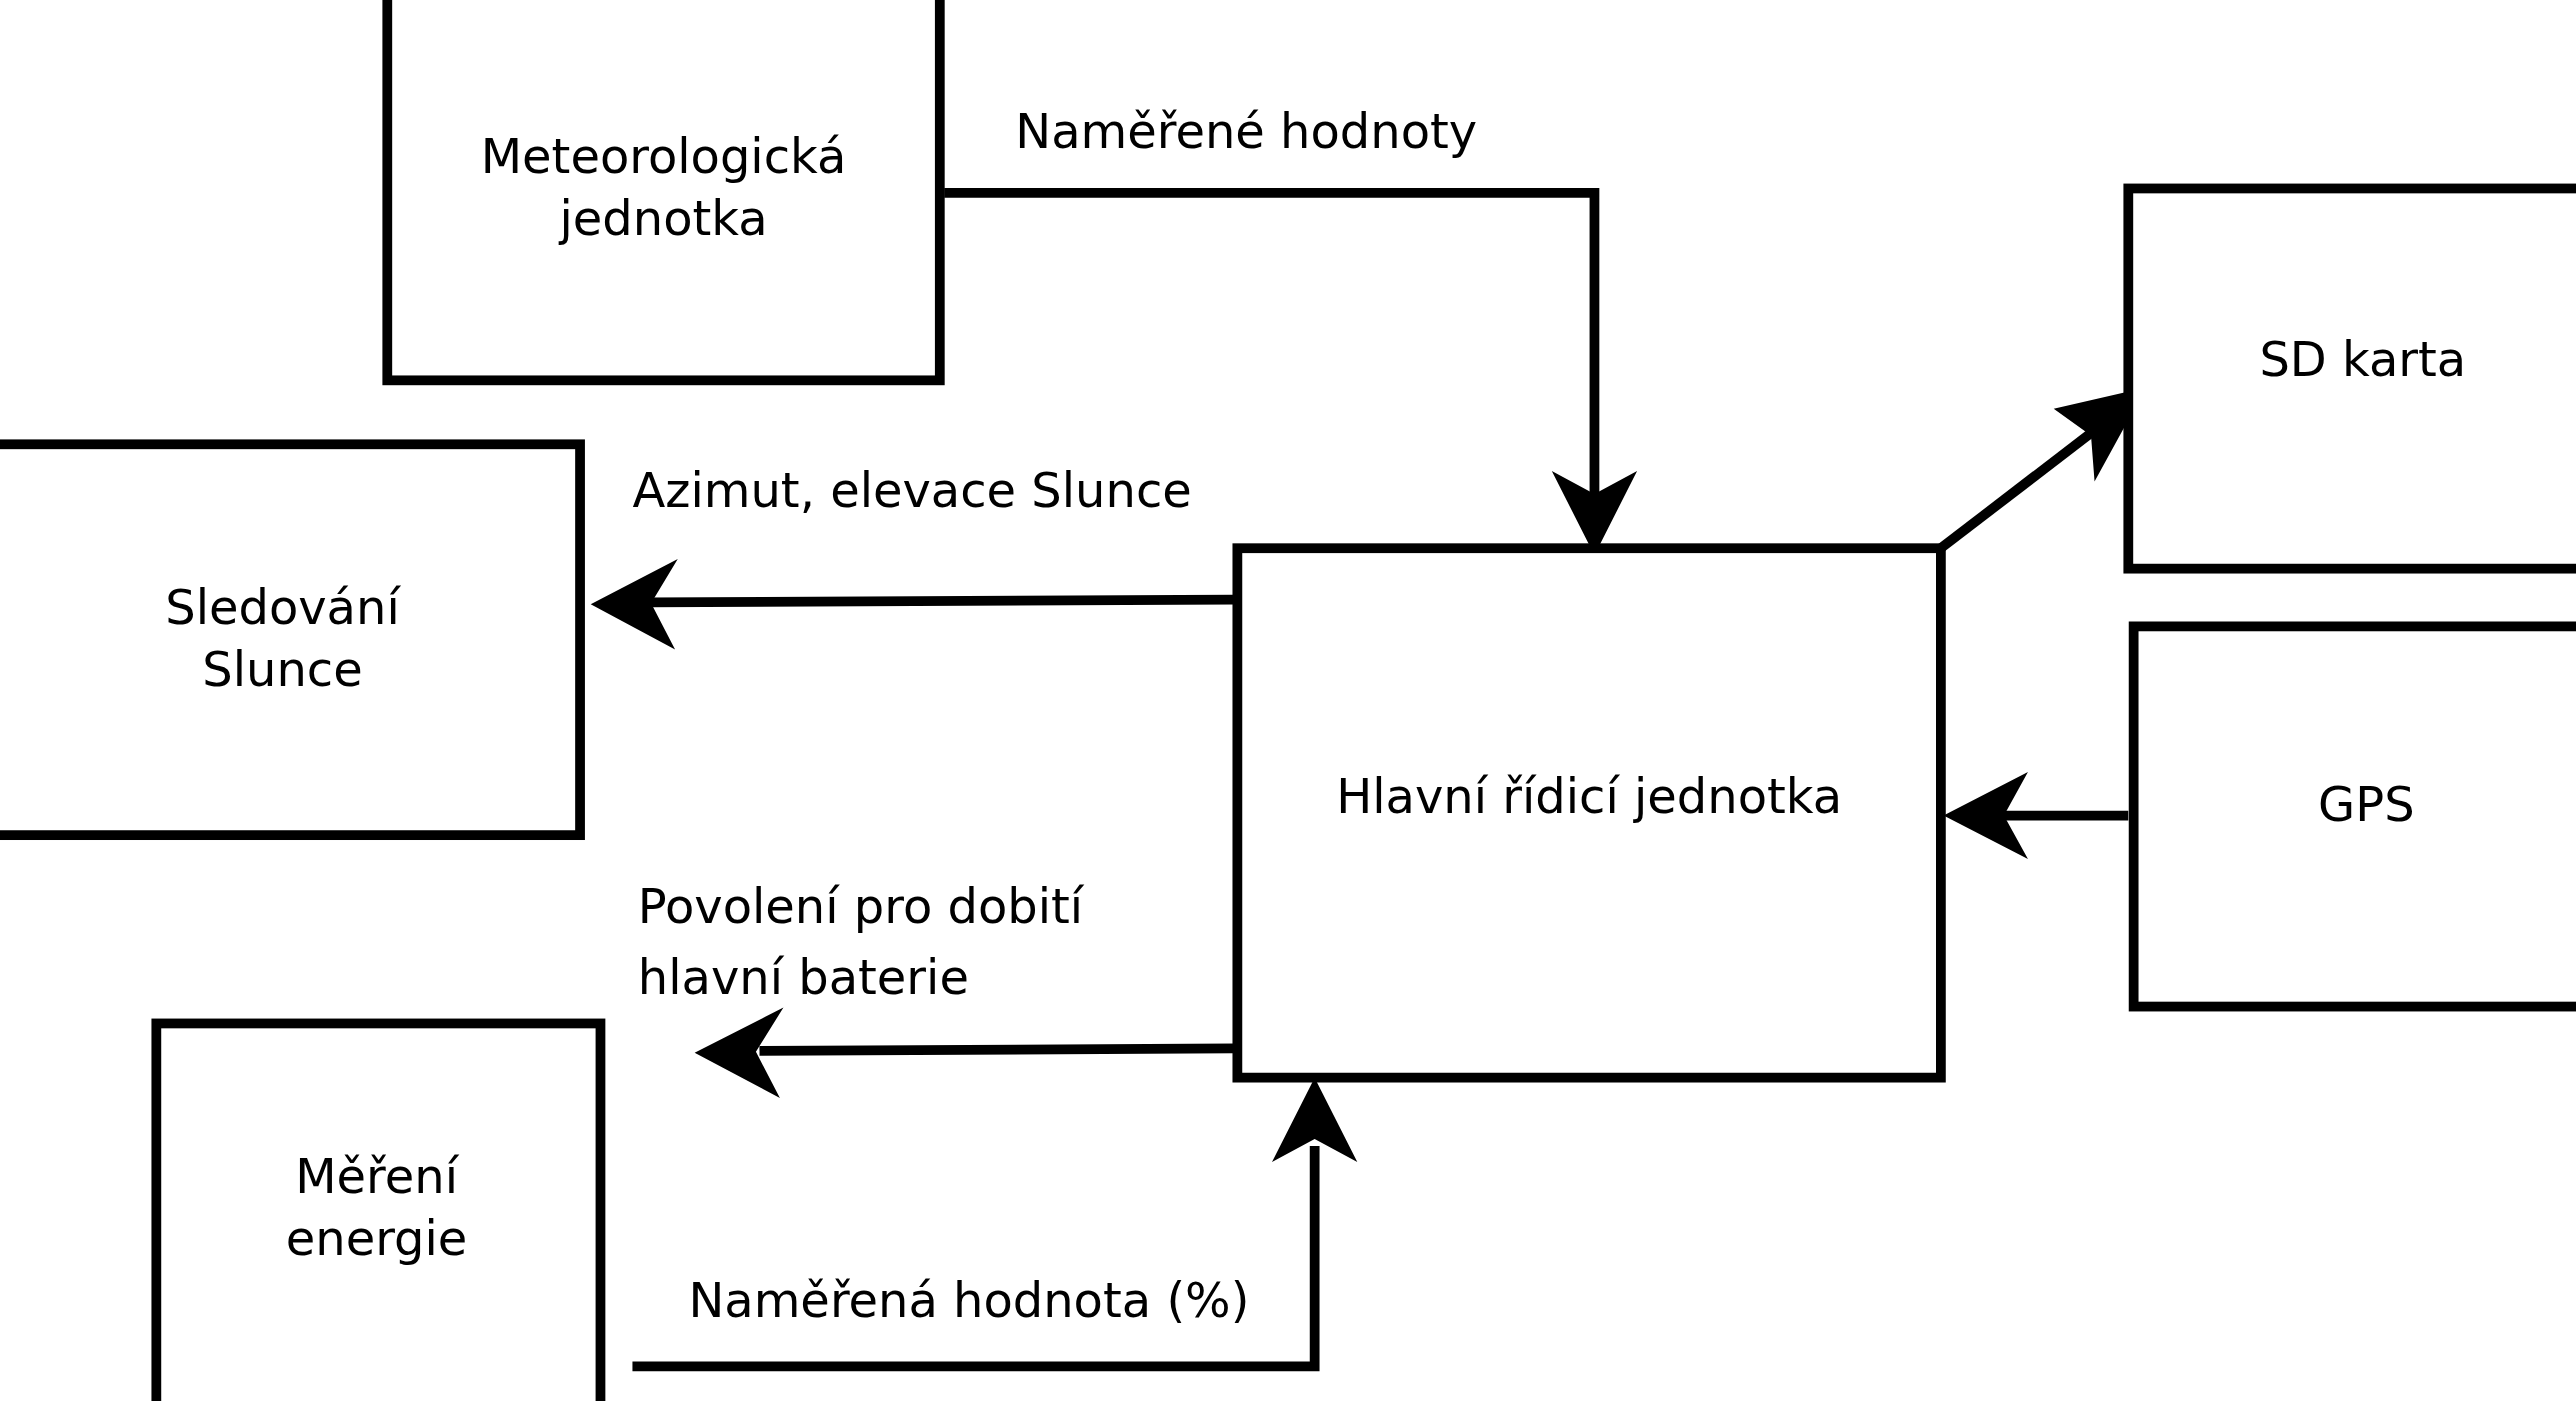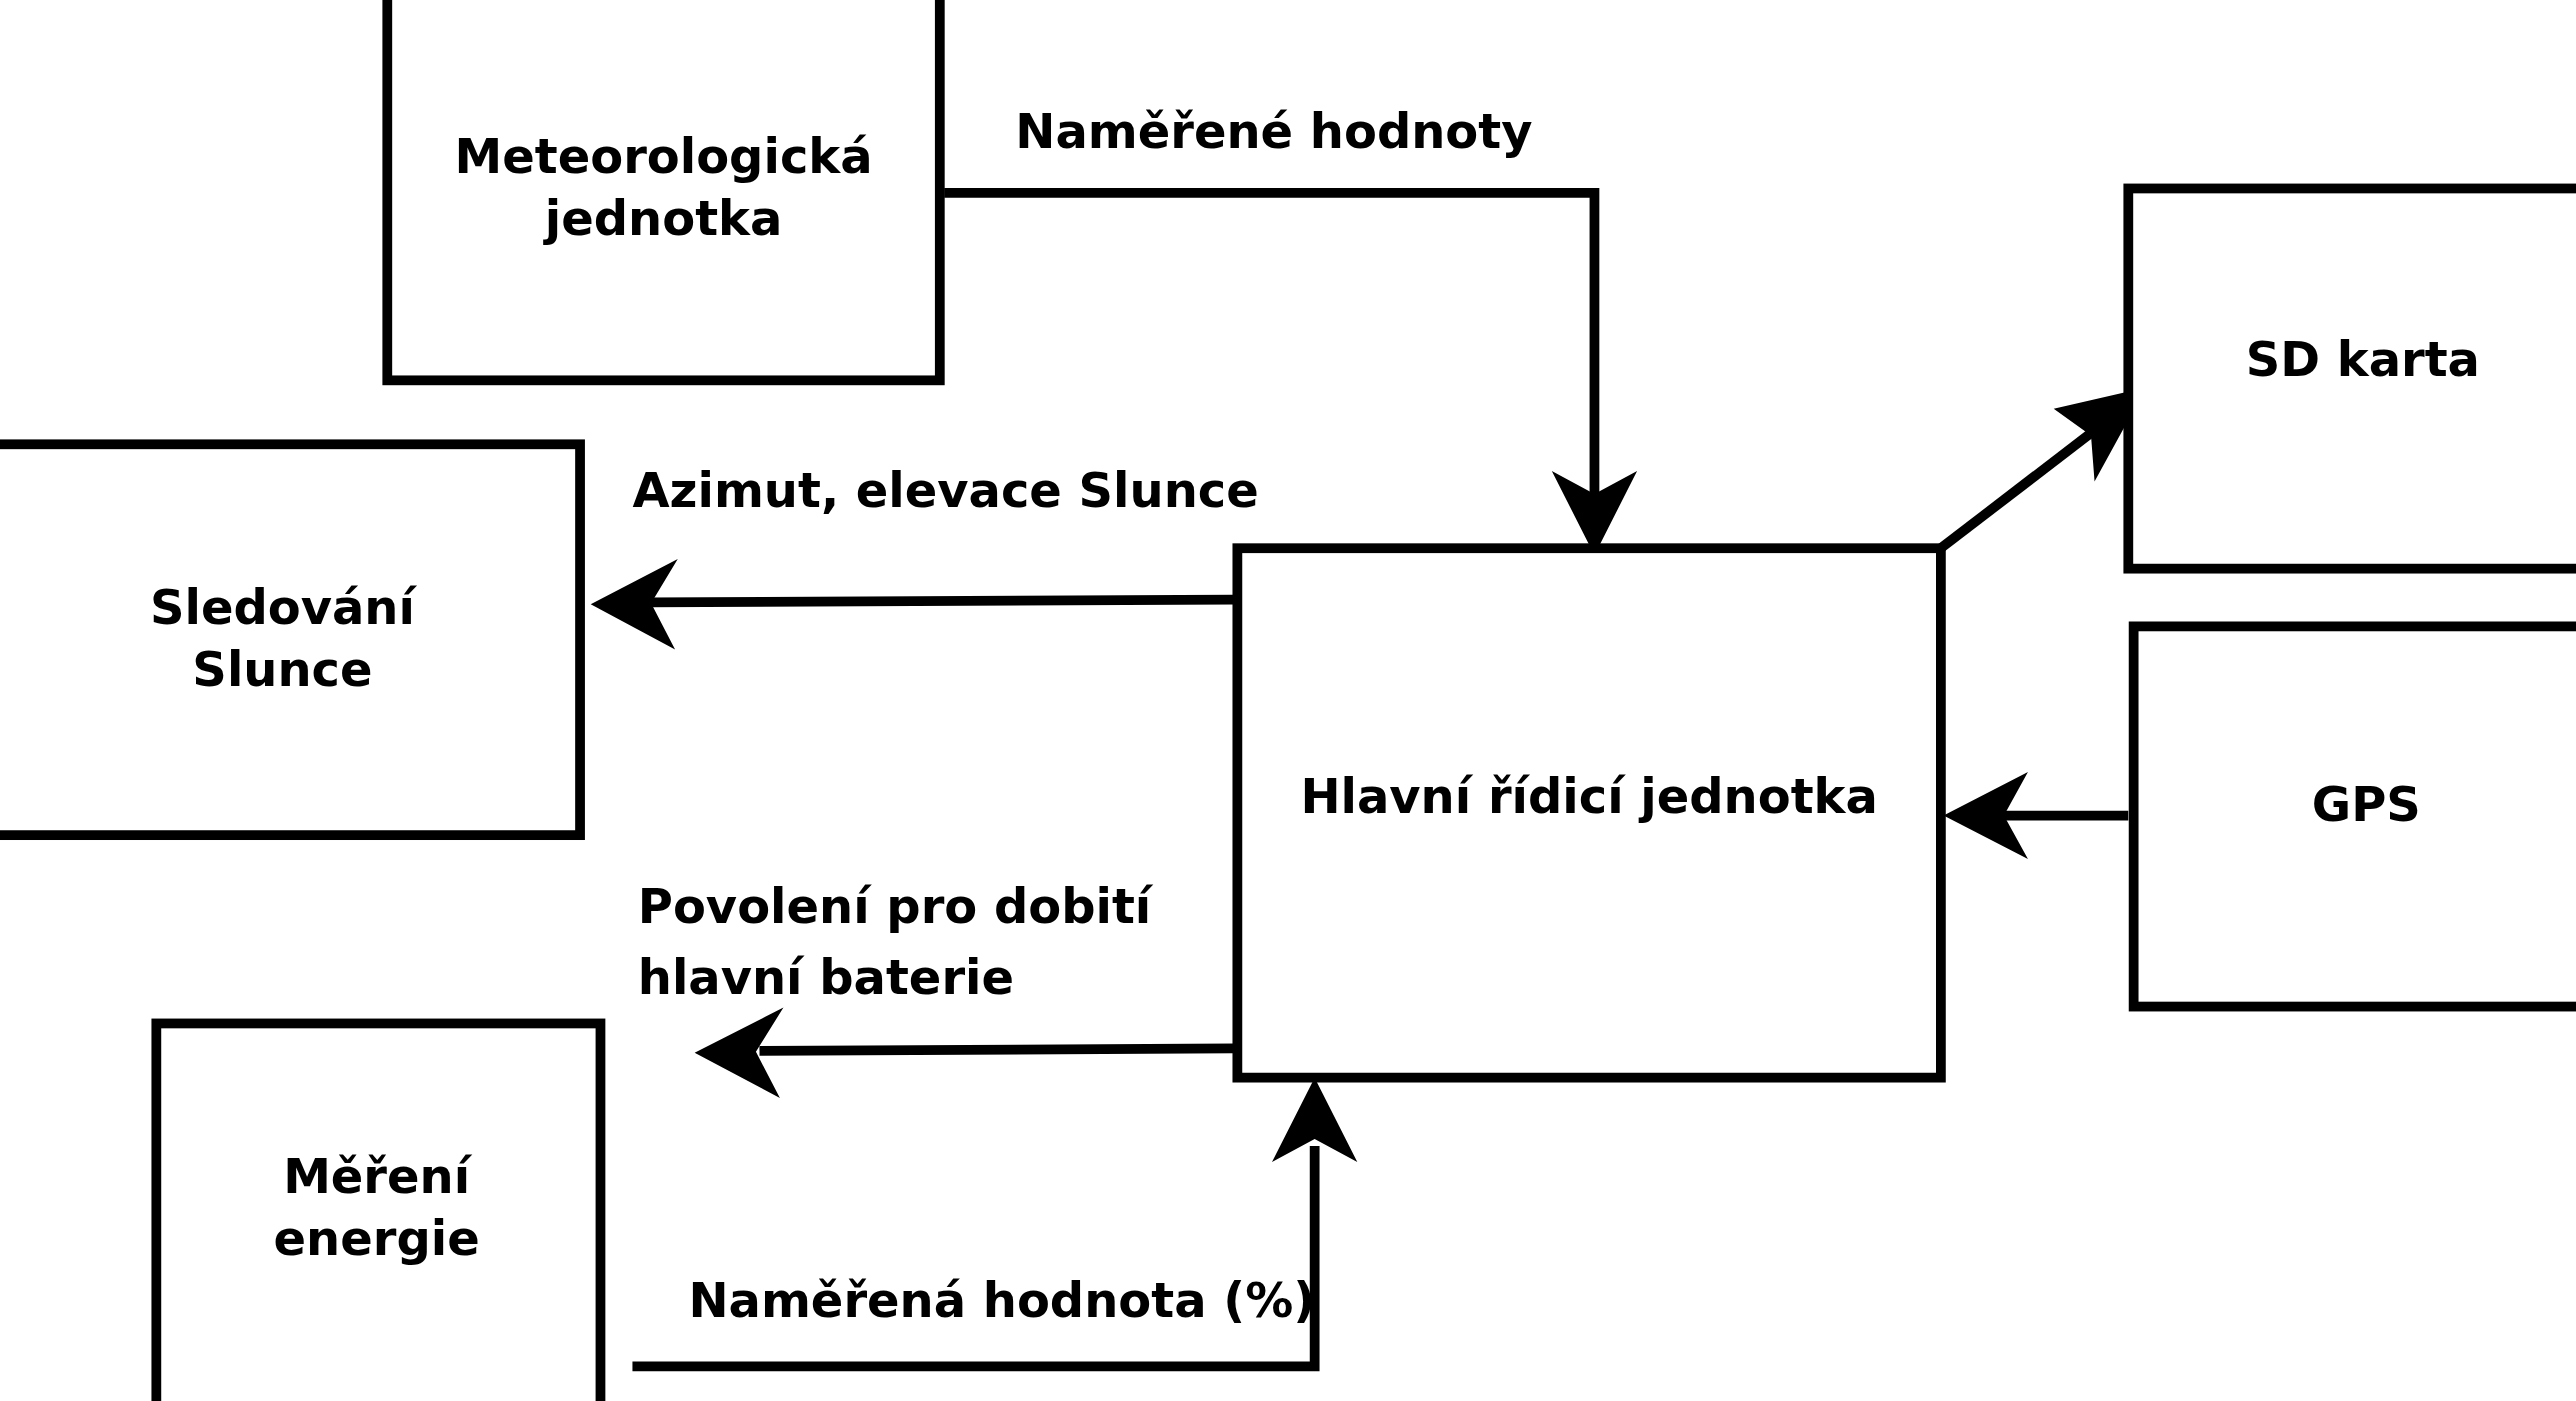--- a/index.html
+++ b/index.html
@@ -7,21 +7,20 @@
     padding: 0;
     background: #ffffff;
   }
   #canvas {
     position: relative;
     width: 2576px;
     height: 1402px;
     background: #ffffff;
     overflow: hidden;
     font-family: "DejaVu Sans", "Liberation Sans", sans-serif;
-    font-weight: bold;
   }
   svg.diagram {
     position: absolute;
     top: 0;
     left: 0;
     width: 2576px;
     height: 1402px;
   }
   .box-rect {
     fill: #ffffff;

